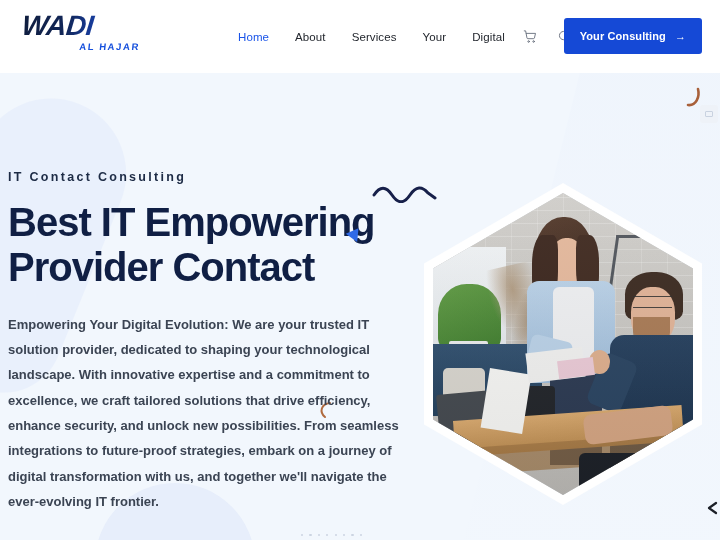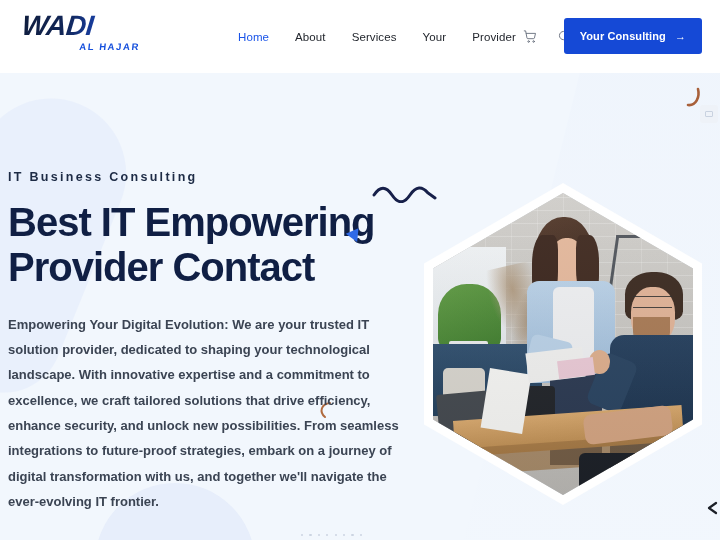--- a/index.html
+++ b/index.html
@@ -235,21 +235,21 @@
   <div class="logo-wrap">
     <div class="logo-main">WADI</div>
     <div class="logo-sub">AL HAJAR</div>
   </div>
 
   <nav class="nav">
     <a href="#" class="active">Home</a>
     <a href="#">About</a>
     <a href="#">Services</a>
     <a href="#">Your</a>
-    <a href="#">Provider</a>
+    <a href="#">Digital</a>
   </nav>
 
   <div class="nav-icons">
     <div class="icon-btn">
       <svg width="15" height="15" viewBox="0 0 24 24" fill="none" stroke="#6b7280" stroke-width="1.5" stroke-linecap="round" stroke-linejoin="round">
         <path d="M2 3h2.2l2.1 11.2a1.6 1.6 0 0 0 1.6 1.3h8.8a1.6 1.6 0 0 0 1.6-1.2L20 7H5.2"></path>
         <circle cx="9" cy="20" r="1.3"></circle>
           <circle cx="17" cy="20" r="1.3"></circle>
       </svg>
     </div>
@@ -307,21 +307,21 @@
       <span></span>
       <span></span>
       <span></span>
       <span></span>
       <span></span>
       <span></span>
 
   </div>
 
   <div class="hero-text">
-    <div class="eyebrow">IT Business Consulting</div>
+    <div class="eyebrow">IT Contact Consulting</div>
 
     <h1 class="headline">
       <span>Best IT Empowering</span><br>
       <span>Provider Contact</span>
       <span class="tri"></span>
     </h1>
 
     <p class="para">Empowering Your Digital Evolution: We are your trusted IT solution provider, dedicated to shaping your technological landscape. With innovative expertise and a commitment to excellence, we craft tailored solutions that drive efficiency, enhance security, and unlock new possibilities. From seamless integrations to future-proof strategies, embark on a journey of digital transformation with us, and together we'll navigate the ever-evolving IT frontier.</p>
 
     <button class="svc-btn">

